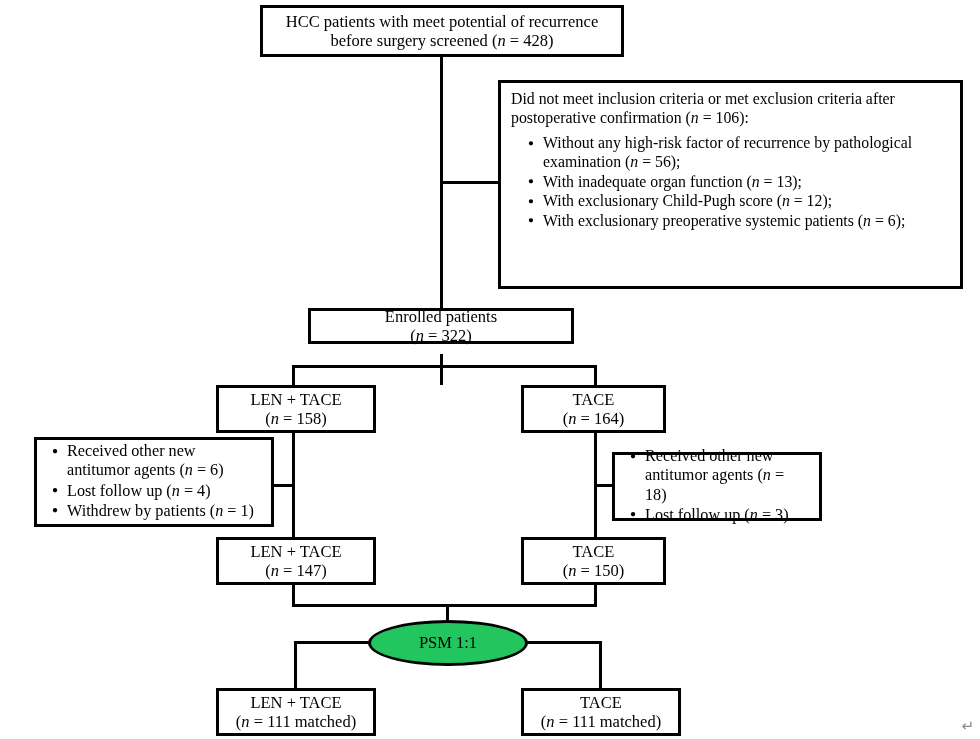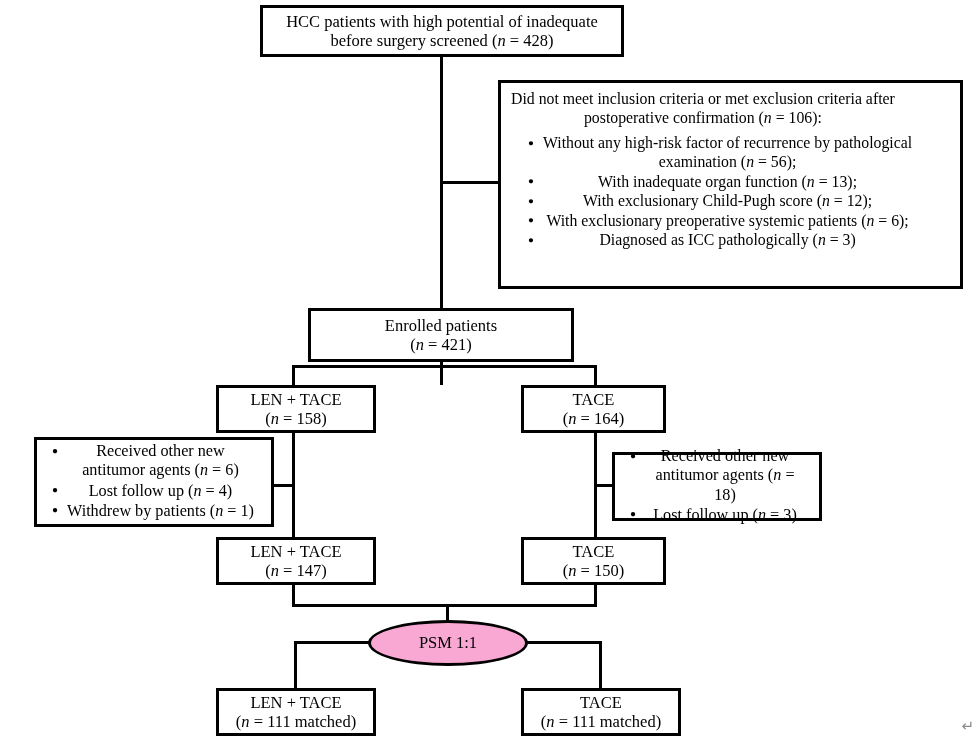--- a/index.html
+++ b/index.html
@@ -33,21 +33,21 @@
     position: absolute;
     box-sizing: border-box;
     border: 3px solid #000000;
     background: #ffffff;
     display: flex;
     flex-direction: column;
     justify-content: center;
     line-height: 1.18;
   }
   .box.center { align-items: center; text-align: center; }
-  .box.left   { align-items: flex-start; text-align: center; font-family: Liberation Serif, serif; }
+  .box.left   { align-items: flex-start; text-align: left; font-family: Liberation Serif, serif; }
 
   .node-line {
     display: block;
     white-space: nowrap;
   }
 
   
   .bullets {
     margin: 6px;
     padding: 0;
@@ -77,21 +77,21 @@
     font-size: 15.8px;
     padding: 7px 9px 7px 10px;
     justify-content: flex-start;
   }
   #node-excluded .head {
     display: block;
     margin-bottom: 1px;
   }
   #node-excluded .bullets { margin-left: 17px; }
   #node-enrolled {
-    left: 308px; top: 308px; width: 266px; height: 54px;
+    left: 308px; top: 308px; width: 266px; height: 36px;
     font-size: 16.5px;
   }
   #node-len-158 {
     left: 216px; top: 385px; width: 160px; height: 48px;
     font-size: 16.5px;
   }
   #node-tace-164 {
     left: 521px; top: 385px; width: 145px; height: 48px;
     font-size: 16.5px;
   }
@@ -124,21 +124,21 @@
     font-size: 16.5px;
   }
 
   
   #node-psm {
     position: absolute;
     left: 368px; top: 620px; width: 160px; height: 46px;
     box-sizing: border-box;
     border: 3px solid #000000;
     border-radius: 50%;
-    background: #f9a8d4;
+    background: #22c55e;
     display: flex;
     align-items: center;
     justify-content: center;
     font-size: 16.5px;
     z-index: 3;
   }
 
   .ital { font-style: italic; }
 
   
@@ -175,41 +175,40 @@
   <div class="line vline" style="left:594px; top:585px; height:22px;"></div>
   <div class="line hline" style="left:292px; top:604px; width:305px;"></div>
   <div class="line vline" style="left:446px; top:604px; height:22px;"></div>
 
   <div class="line hline" style="left:294px; top:641px; width:80px;"></div>
   <div class="line hline" style="left:522px; top:641px; width:80px;"></div>
   <div class="line vline" style="left:294px; top:641px; height:47px;"></div>
   <div class="line vline" style="left:599px; top:641px; height:47px;"></div>
 
   <div class="box center" id="node-screened">
-    <span class="node-line">HCC patients with high potential of inadequate</span>
+    <span class="node-line">HCC patients with meet potential of recurrence</span>
     <span class="node-line"><span>before surgery screened (</span><span class="ital">n</span><span> = 428)</span></span>
   </div>
 
   <div class="box left" id="node-excluded">
     <span class="head">
       <span>Did not meet inclusion criteria or met exclusion criteria after</span><br>
       <span>postoperative confirmation (</span><span class="ital">n</span><span> = 106):</span>
     </span>
     <ul class="bullets">
       <li><span>Without any high-risk factor of recurrence by pathological</span><br><span>examination (</span><span class="ital">n</span><span> = 56);</span></li>
       <li><span>With inadequate organ function (</span><span class="ital">n</span><span> = 13);</span></li>
       <li><span>With exclusionary Child-Pugh score (</span><span class="ital">n</span><span> = 12);</span></li>
       <li><span>With exclusionary preoperative systemic patients (</span><span class="ital">n</span><span> = 6);</span></li>
-      <li><span>Diagnosed as ICC pathologically (</span><span class="ital">n</span><span> = 3)</span></li>
     </ul>
   </div>
 
   <div class="box center" id="node-enrolled">
     <span class="node-line">Enrolled patients</span>
-    <span class="node-line"><span>(</span><span class="ital">n</span><span> = 421)</span></span>
+    <span class="node-line"><span>(</span><span class="ital">n</span><span> = 322)</span></span>
   </div>
 
   <div class="box center" id="node-len-158">
     <span class="node-line">LEN + TACE</span>
     <span class="node-line"><span>(</span><span class="ital">n</span><span> = 158)</span></span>
   </div>
 
   <div class="box center" id="node-tace-164">
     <span class="node-line">TACE</span>
     <span class="node-line"><span>(</span><span class="ital">n</span><span> = 164)</span></span>

